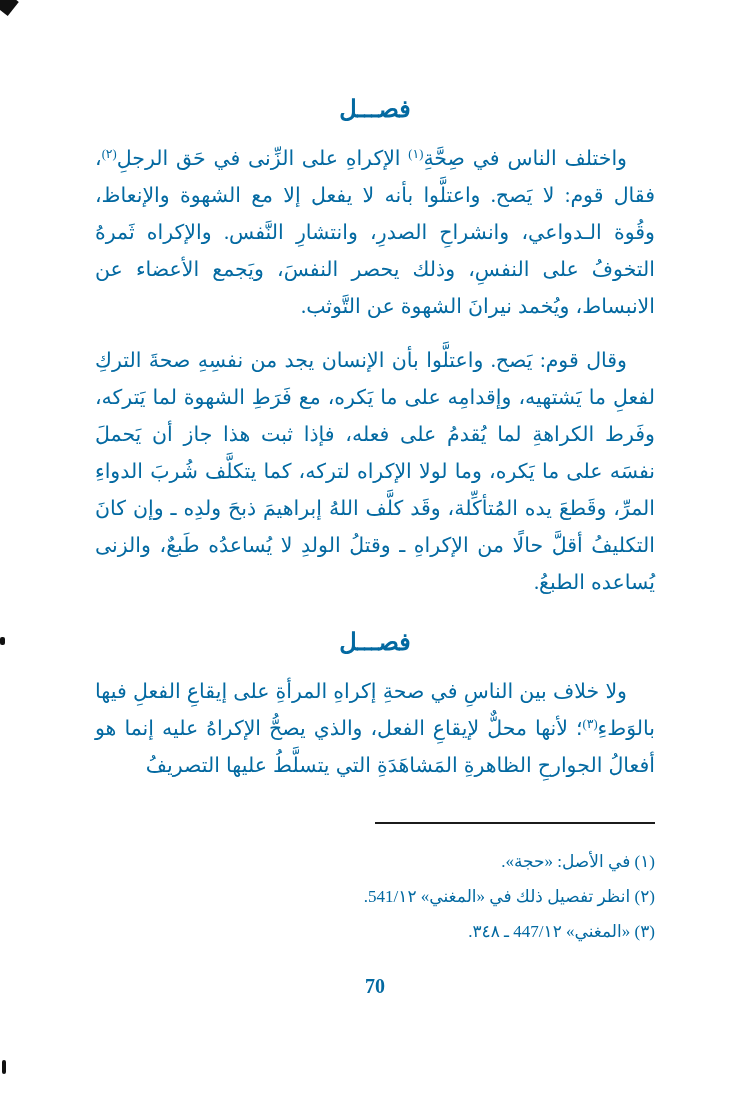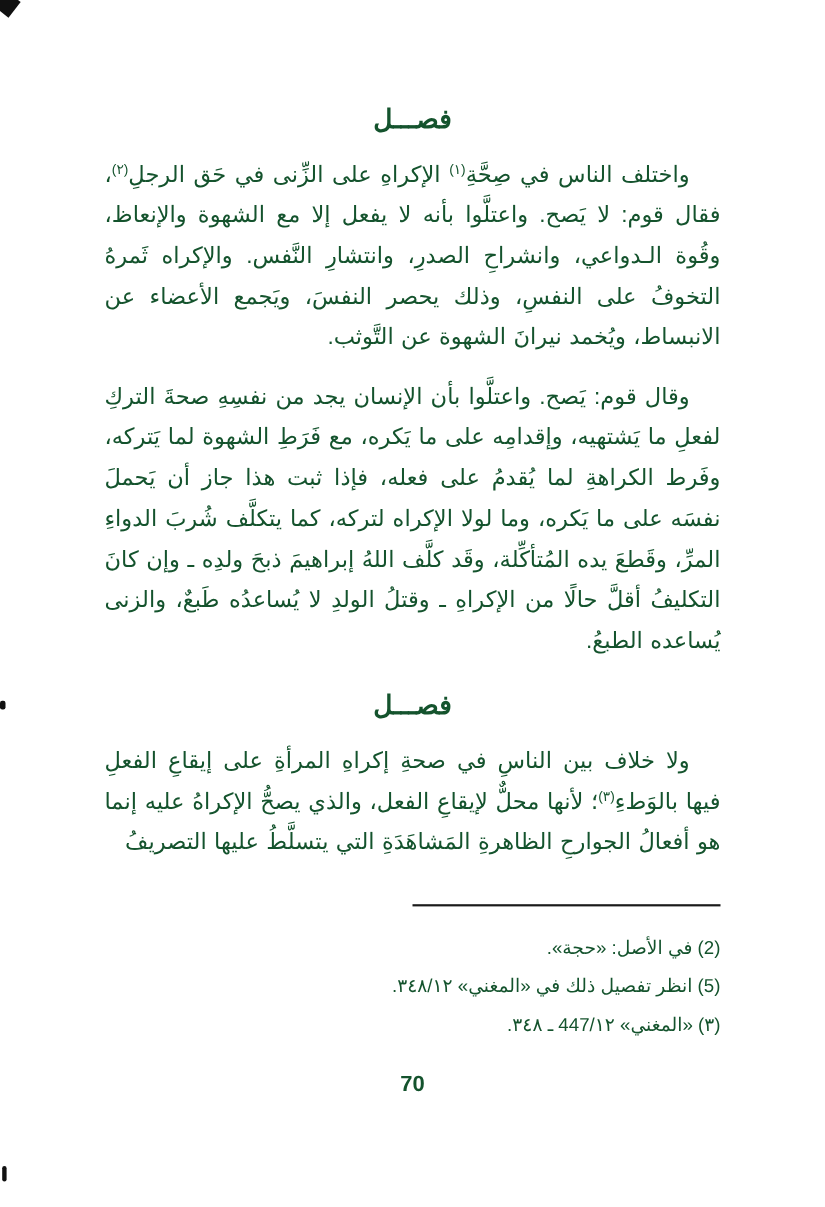--- a/index.html
+++ b/index.html
@@ -5,22 +5,22 @@
   html, body {
     margin: 0;
     padding: 0;
     background: #ffffff;
   }
   .page {
     position: relative;
     width: 750px;
     height: 1097px;
     background: #ffffff;
-    color: #14532d;
-    font-family: Liberation Sans, sans-serif;
+    color: #0369a1;
+    font-family: Liberation Serif, serif;
     overflow: hidden;
   }
   .content {
     direction: rtl;
     width: 560px;
     margin: 0 auto;
     padding-top: 92px;
   }
   h2.fasl {
     margin: 0 0 14px 0;
@@ -98,21 +98,21 @@
 
     <p class="para">وقال قوم: يَصح. واعتلَّوا بأن الإنسان يجد من نفسِهِ صحةَ التركِ لفعلِ ما يَشتهيه، وإقدامِه على ما يَكره، مع فَرَطِ الشهوة لما يَتركه، وفَرط الكراهةِ لما يُقدمُ على فعله، فإذا ثبت هذا جاز أن يَحملَ نفسَه على ما يَكره، وما لولا الإكراه لتركه، كما يتكلَّف شُربَ الدواءِ المرِّ، وقَطعَ يده المُتأكِّلة، وقَد كلَّف اللهُ إبراهيمَ ذبحَ ولدِه ـ وإن كانَ التكليفُ أقلَّ حالًا من الإكراهِ ـ وقتلُ الولدِ لا يُساعدُه طَبعٌ، والزنى يُساعده الطبعُ.</p>
 
     <h2 class="fasl second">فصـــل</h2>
 
     <p class="para"><span>ولا خلاف بين الناسِ في صحةِ إكراهِ المرأةِ على إيقاعِ الفعلِ فيها بالوَطءِ</span><sup class="fn-ref">(٣)</sup><span>؛ لأنها محلٌّ لإيقاعِ الفعل، والذي يصحُّ الإكراهُ عليه إنما هو أفعالُ الجوارحِ الظاهرةِ المَشاهَدَةِ التي يتسلَّطُ عليها التصريفُ</span></p>
 
     <div class="footnote-sep"></div>
 
     <div class="footnotes">
-      <p class="footnote">(2) في الأصل: «حجة».</p>
-      <p class="footnote">(5) انظر تفصيل ذلك في «المغني» ٣٤٨/١٢.</p>
+      <p class="footnote">(١) في الأصل: «حجة».</p>
+      <p class="footnote">(٢) انظر تفصيل ذلك في «المغني» 541/١٢.</p>
       <p class="footnote">(٣) «المغني» 447/١٢ ـ ٣٤٨.</p>
     </div>
 
     <div class="page-number">70</div>
 
   </div>
 </div>
 
 </body></html>

